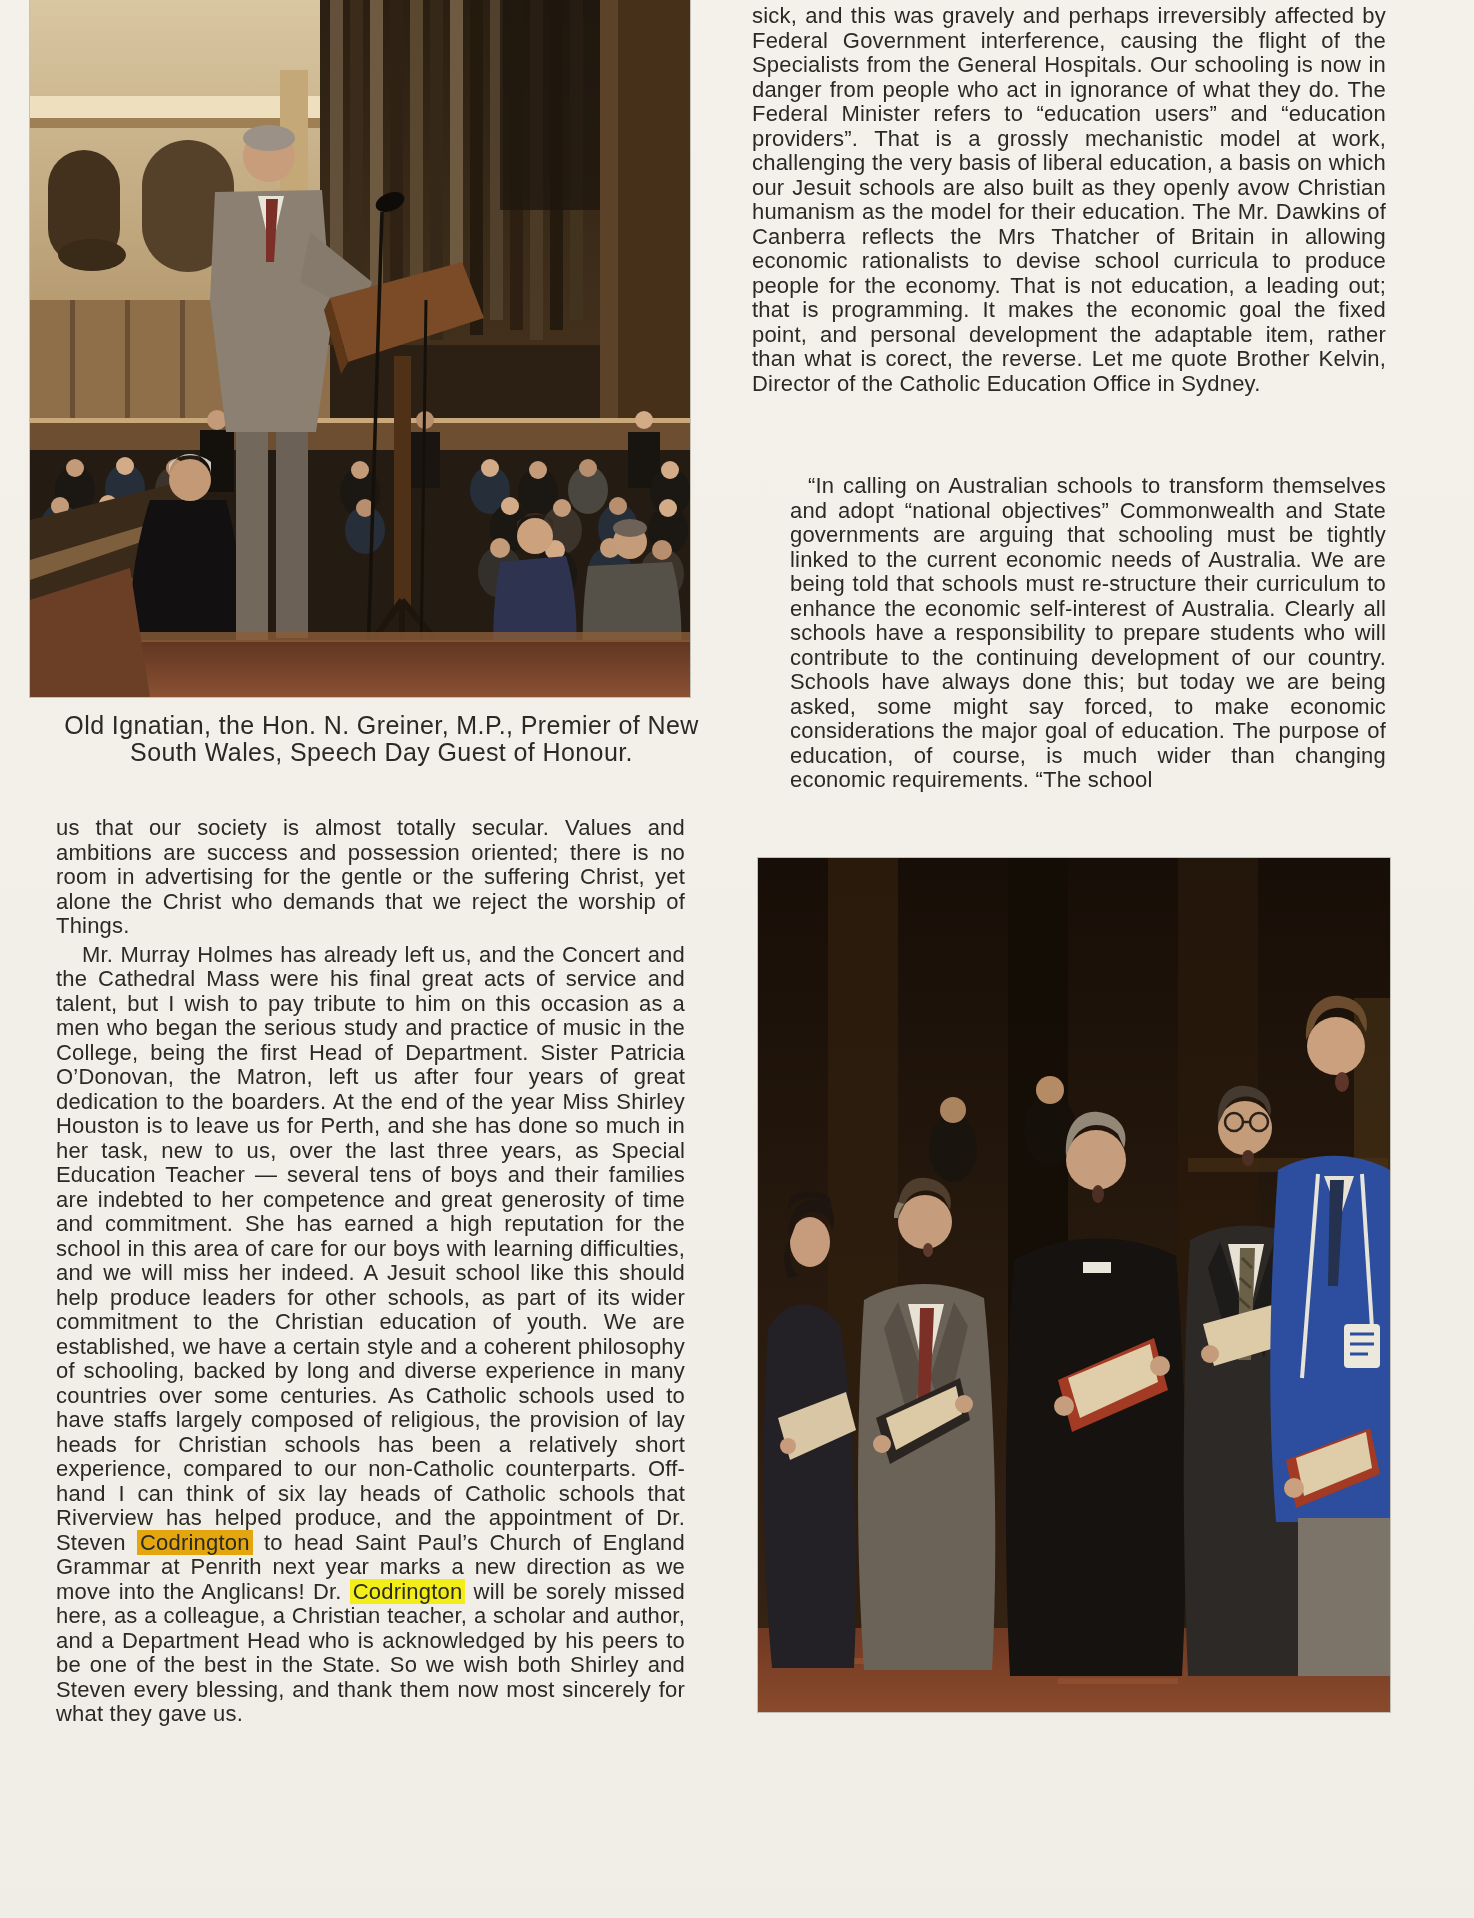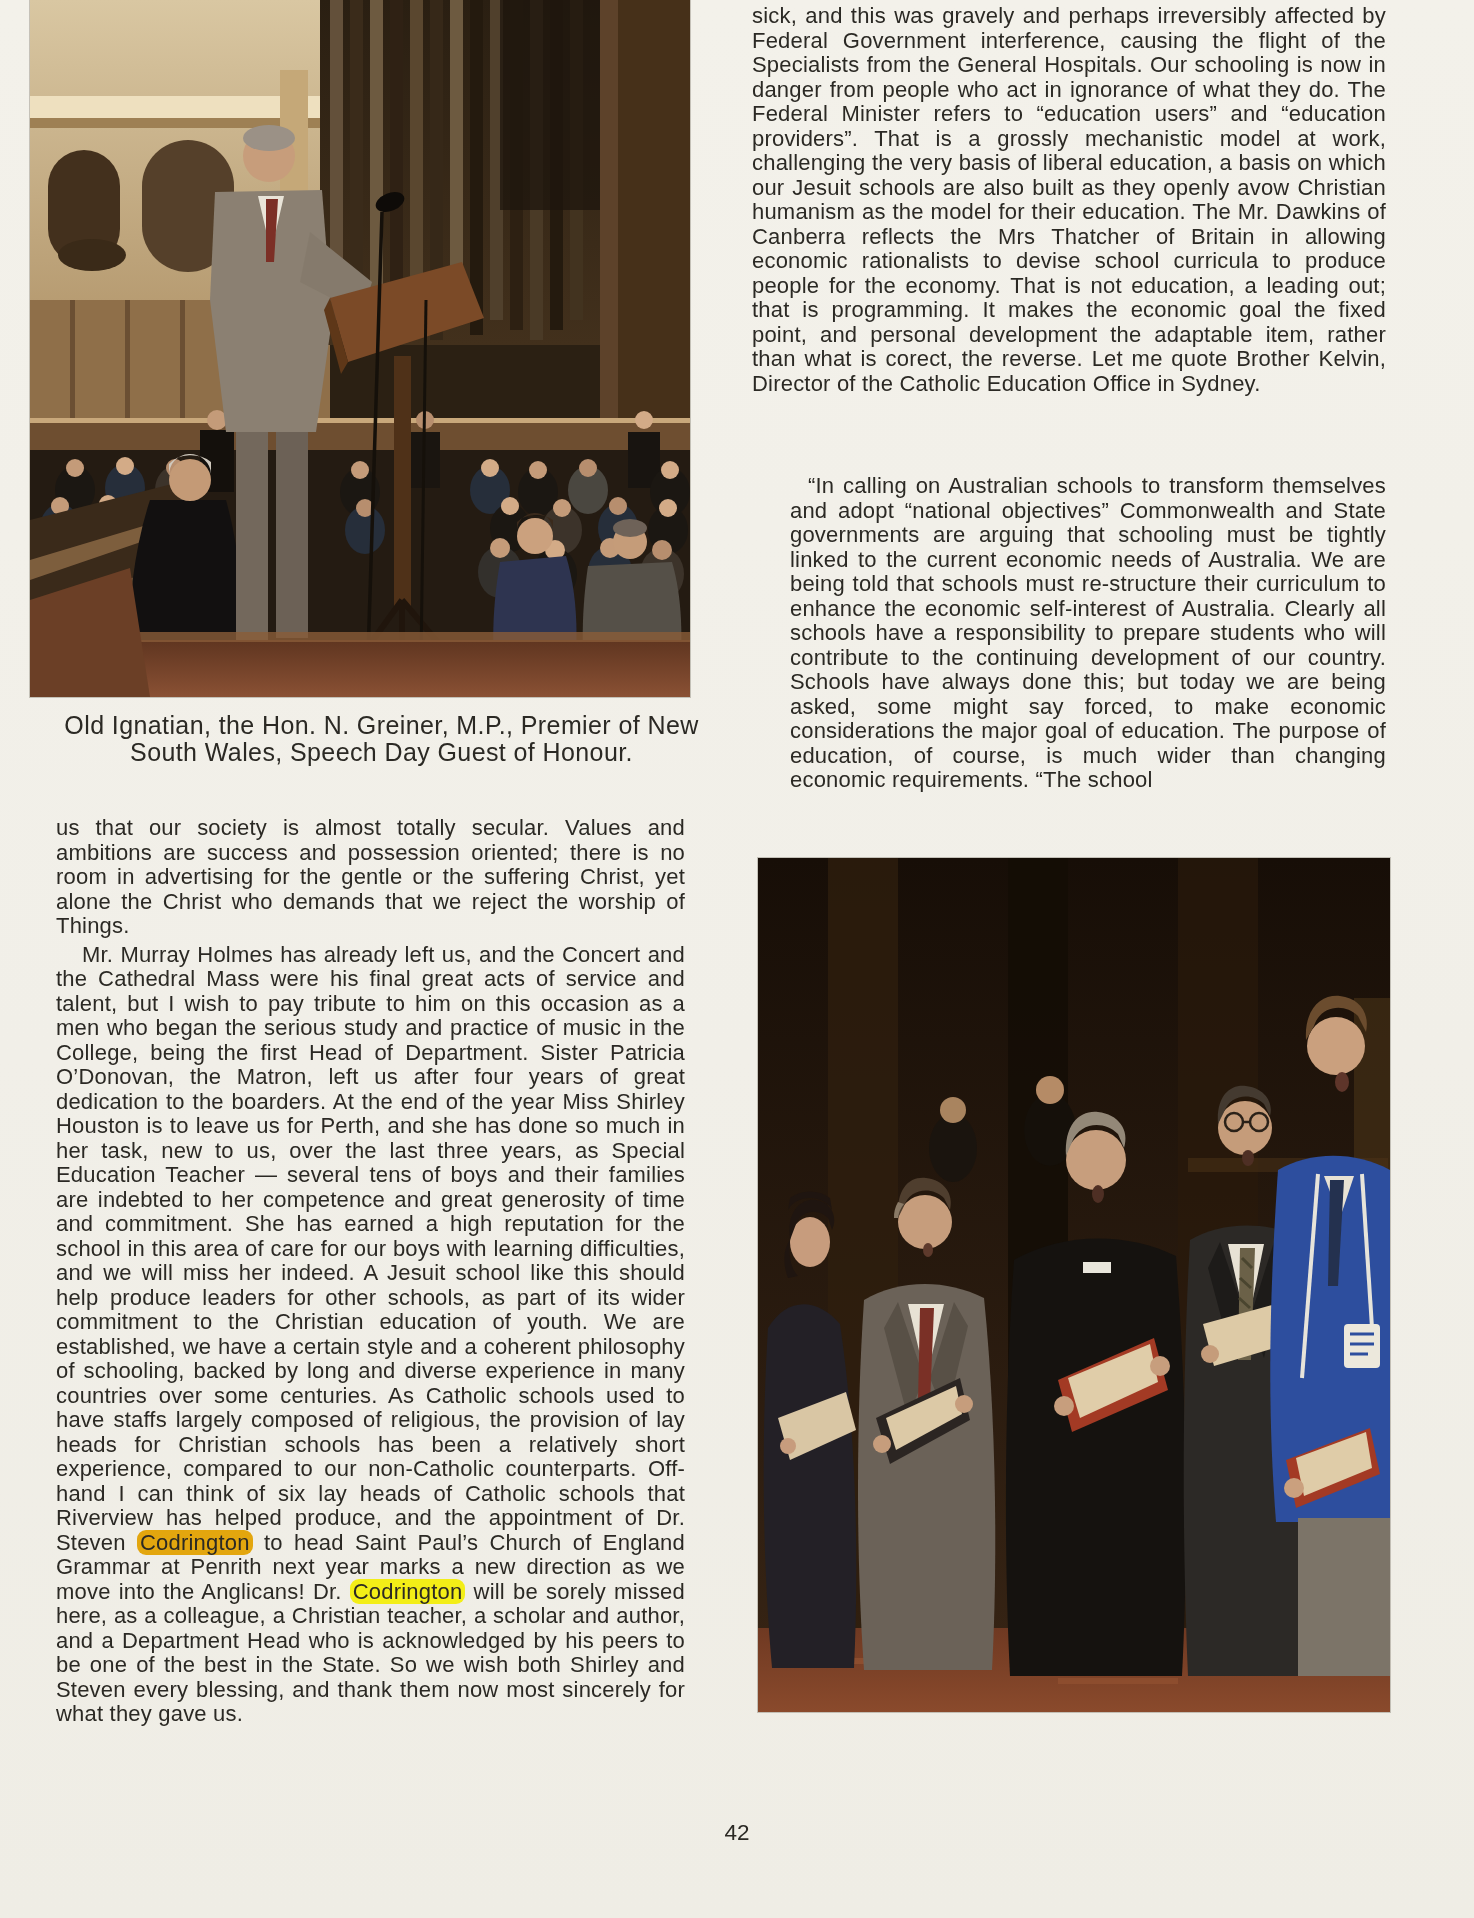--- a/index.html
+++ b/index.html
@@ -28,21 +28,21 @@
     text-indent:18px;
   }
   .caption{
     position:absolute;
     text-align:center;
     font-size:25px;
     line-height:27px;
     letter-spacing:.4px;
     color:#2b2924;
   }
-  mark{color:inherit;padding:0 3px;border-radius:9px;}
+  mark{color:inherit;padding:0 3px;}
   .hl-amber{background:#e3a60e;}
   .hl-yellow{background:#f3ee17;}
   .page-number{
     position:absolute;
     left:0;top:1820px;width:1474px;
     text-align:center;
     font-size:22.5px;
     color:#2b2924;
   }
 </style>
@@ -334,15 +334,14 @@
         <ellipse cx="584" cy="224" rx="7" ry="10" fill="#5e352a"></ellipse>
         <path d="M548,182 C546,150 564,136 582,138 C602,140 612,156 608,174 L600,158 C586,144 562,148 556,168 Z" fill="#6b4c2e"></path>
         <polygon points="528,602 612,570 622,616 538,650" fill="#a33a24"></polygon>
         <polygon points="538,600 608,574 614,610 546,638" fill="#dfcca8"></polygon>
         <circle cx="536" cy="630" r="10" fill="#caa07e"></circle>
       </g>
     </svg>
   </div>
 
 
-  <div class="page-number">42</div>
 
 </div>
 
 </body></html>

